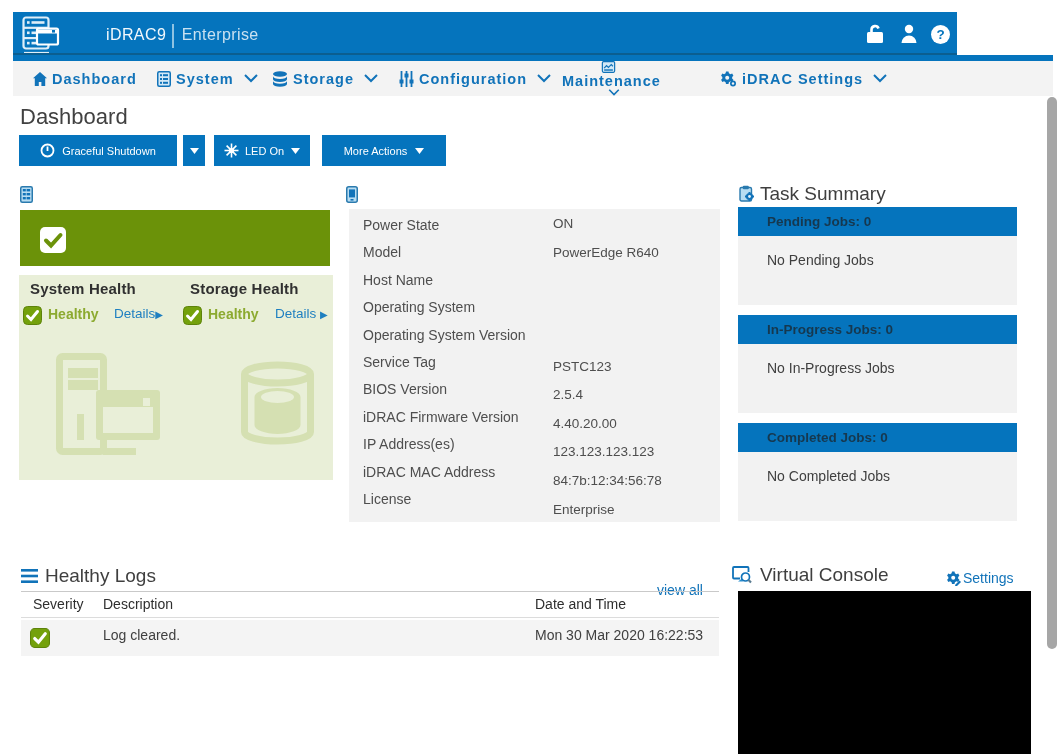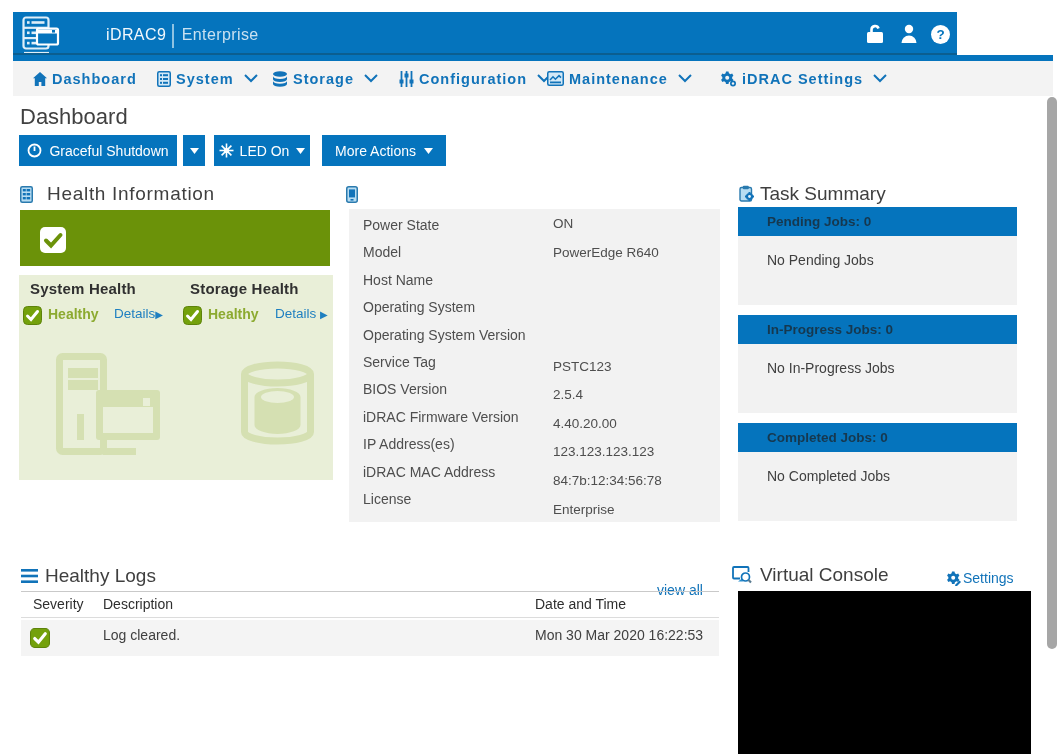--- a/index.html
+++ b/index.html
@@ -22,21 +22,21 @@
   
   #nav { left:13px; top:61px; width:1040px; height:35px; background:#f3f3f3; }
   .navitem { position:absolute; top:0; height:35px; display:flex; align-items:center;
              color:#1173b9; font-size:14.5px; font-weight:bold; white-space:nowrap; letter-spacing:1px; }
   .navitem svg { margin-right:5px; }
   .chev { margin-left:10px; }
 
   
   #h1 { left:20px; top:104px; font-size:22px; color:#414141; }
   .btn { position:absolute; top:135px; height:31px; background:#0574bd; color:#fff;
-         font-size:14px; display:flex; align-items:center; justify-content:center; }
+         font-size:11px; display:flex; align-items:center; justify-content:center; }
 
   
   .ptitle { position:absolute; font-size:19px; color:#3f3f3f; }
 
   
   #banner { left:20px; top:210px; width:310px; height:56px; background:#6b9209; }
   #banner .txt { position:absolute; left:57px; top:17px; color:#d3e494; font-size:20px; }
   .hcard { position:absolute; top:275px; height:205px; background:#e9efd8; }
   .hcard .t { position:absolute; left:11px; top:5px; font-size:15px; font-weight:bold; color:#303030; letter-spacing:0.2px; }
   .hcard .healthy { position:absolute; left:29px; top:31px; font-size:14px; font-weight:bold; color:#8caa30; }
@@ -154,21 +154,21 @@
         <line x1="12.5" y1="0" x2="12.5" y2="16" stroke-width="1.8"></line>
         <rect x="0.5" y="8.5" width="4" height="4" stroke="none"></rect>
         <rect x="5.5" y="2.5" width="4" height="4" stroke="none"></rect>
         <rect x="10.5" y="8.5" width="4" height="4" stroke="none"></rect>
       </svg>
       Configuration
       <svg class="chev" width="14" height="9" viewBox="0 0 14 9">
           <path d="M1 1 l6 6 l6 -6" fill="none" stroke="#1173b9" stroke-width="2"></path>
         </svg>
     </div>
-    <div class="navitem" style="left:534px;">
+    <div class="navitem" style="left:549px;flex-direction:column;">
       <svg width="17" height="15" viewBox="0 0 17 15">
         <rect x="0.75" y="0.75" width="15.5" height="13.5" rx="1.5" fill="#d3e9f7" stroke="#1173b9" stroke-width="1.5"></rect>
         <path d="M3 9 l3 -3.2 2.4 2.4 L12 4.6 l2 2" fill="none" stroke="#1173b9" stroke-width="1.5"></path>
         <rect x="3" y="10.5" width="11" height="1.8" fill="#1173b9"></rect>
       </svg>
       Maintenance
       <svg class="chev" width="14" height="9" viewBox="0 0 14 9">
           <path d="M1 1 l6 6 l6 -6" fill="none" stroke="#1173b9" stroke-width="2"></path>
         </svg>
     </div>
@@ -226,21 +226,20 @@
     <rect x="0.75" y="0.75" width="11.5" height="15.5" rx="1.5" fill="#b8ddf2" stroke="#2a7aae" stroke-width="1.5"></rect>
     <g fill="#1173b9">
       <rect x="2.8" y="3" width="3" height="2.4"></rect>
         <rect x="6.6" y="3" width="3.6" height="2.4"></rect>
       <rect x="2.8" y="7" width="3" height="2.4"></rect>
         <rect x="6.6" y="7" width="3.6" height="2.4"></rect>
       <rect x="2.8" y="11" width="3" height="2.4"></rect>
         <rect x="6.6" y="11" width="3.6" height="2.4"></rect>
     </g>
   </svg>
-  <div class="ptitle" style="left:47px; top:183px; letter-spacing:0.7px;">Health Information</div>
   <svg class="abs" style="left:346px; top:186px;" width="12" height="17" viewBox="0 0 12 17">
     <rect x="0.75" y="0.75" width="10.5" height="15.5" rx="2" fill="#b8ddf2" stroke="#2a7aae" stroke-width="1.5"></rect>
     <rect x="3" y="3.4" width="6" height="8" fill="#1173b9"></rect>
     <rect x="4.5" y="13" width="3" height="1.6" fill="#1173b9"></rect>
   </svg>
   <svg class="abs" style="left:739px; top:185px;" width="16" height="17" viewBox="0 0 16 17">
     <rect x="1" y="2.5" width="11.5" height="13.5" rx="1.5" fill="#b8ddf2" stroke="#2a7aae" stroke-width="1.4"></rect>
     <rect x="3.8" y="0.8" width="6" height="3.4" rx="1" fill="#2a7aae"></rect>
     <g fill="#1173b9">
       <circle cx="10.5" cy="11.5" r="3.6"></circle>

